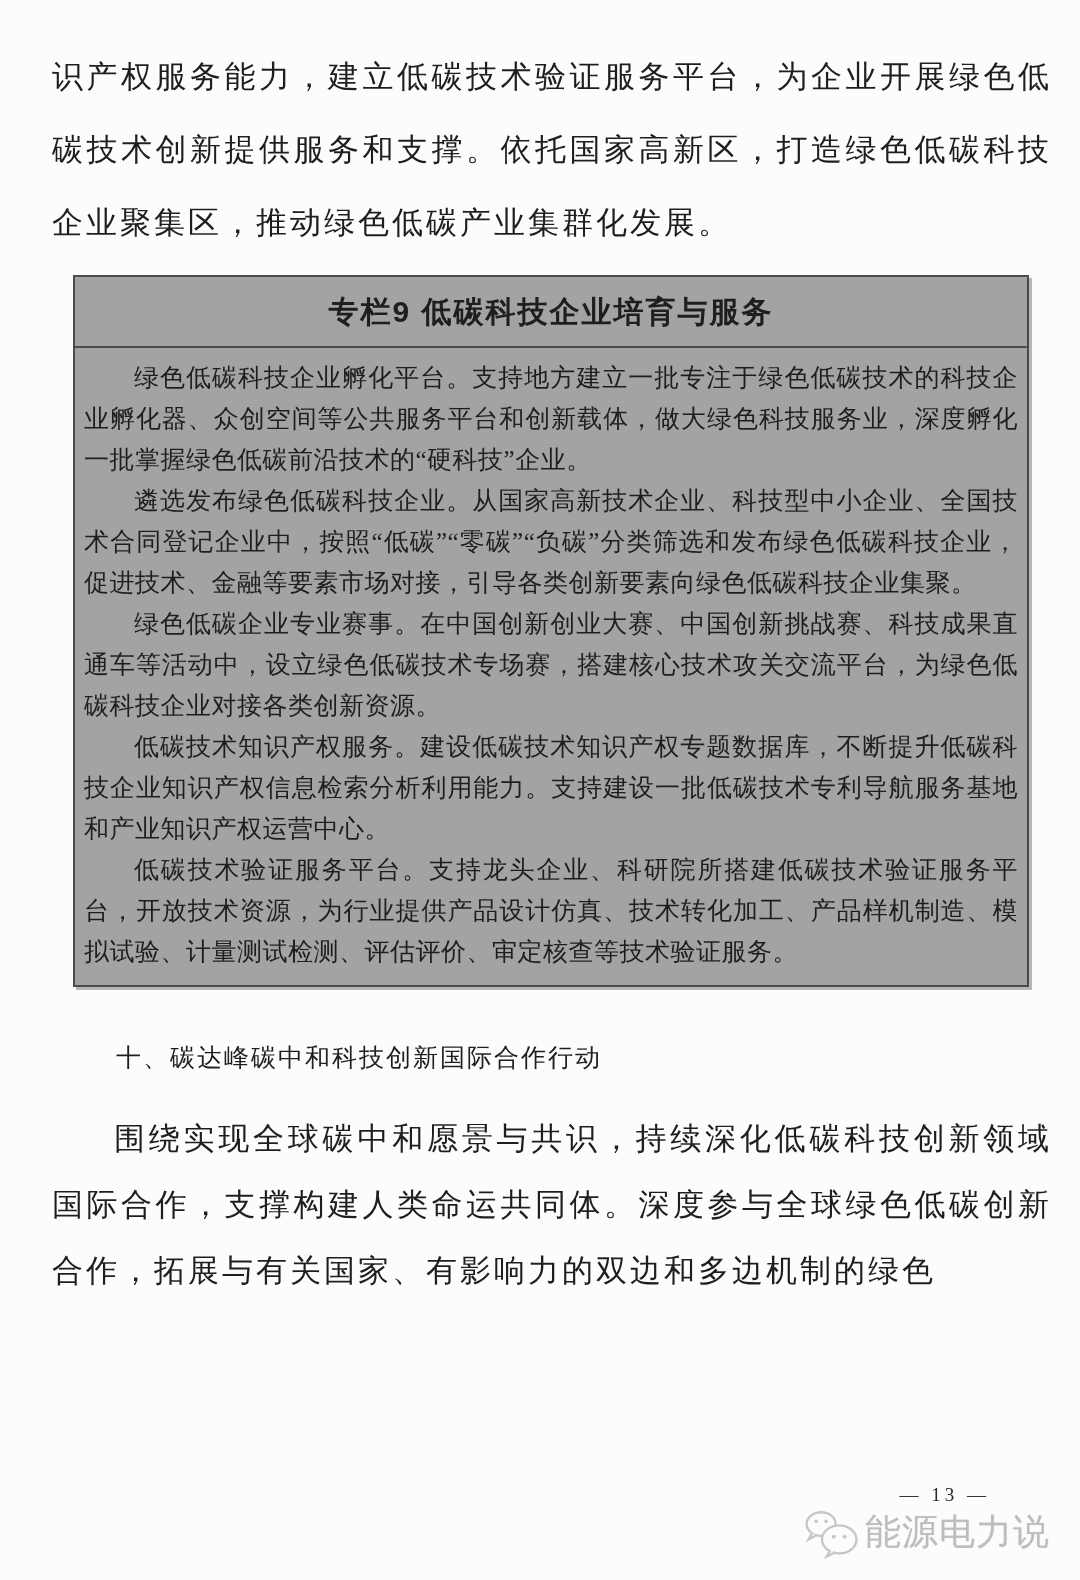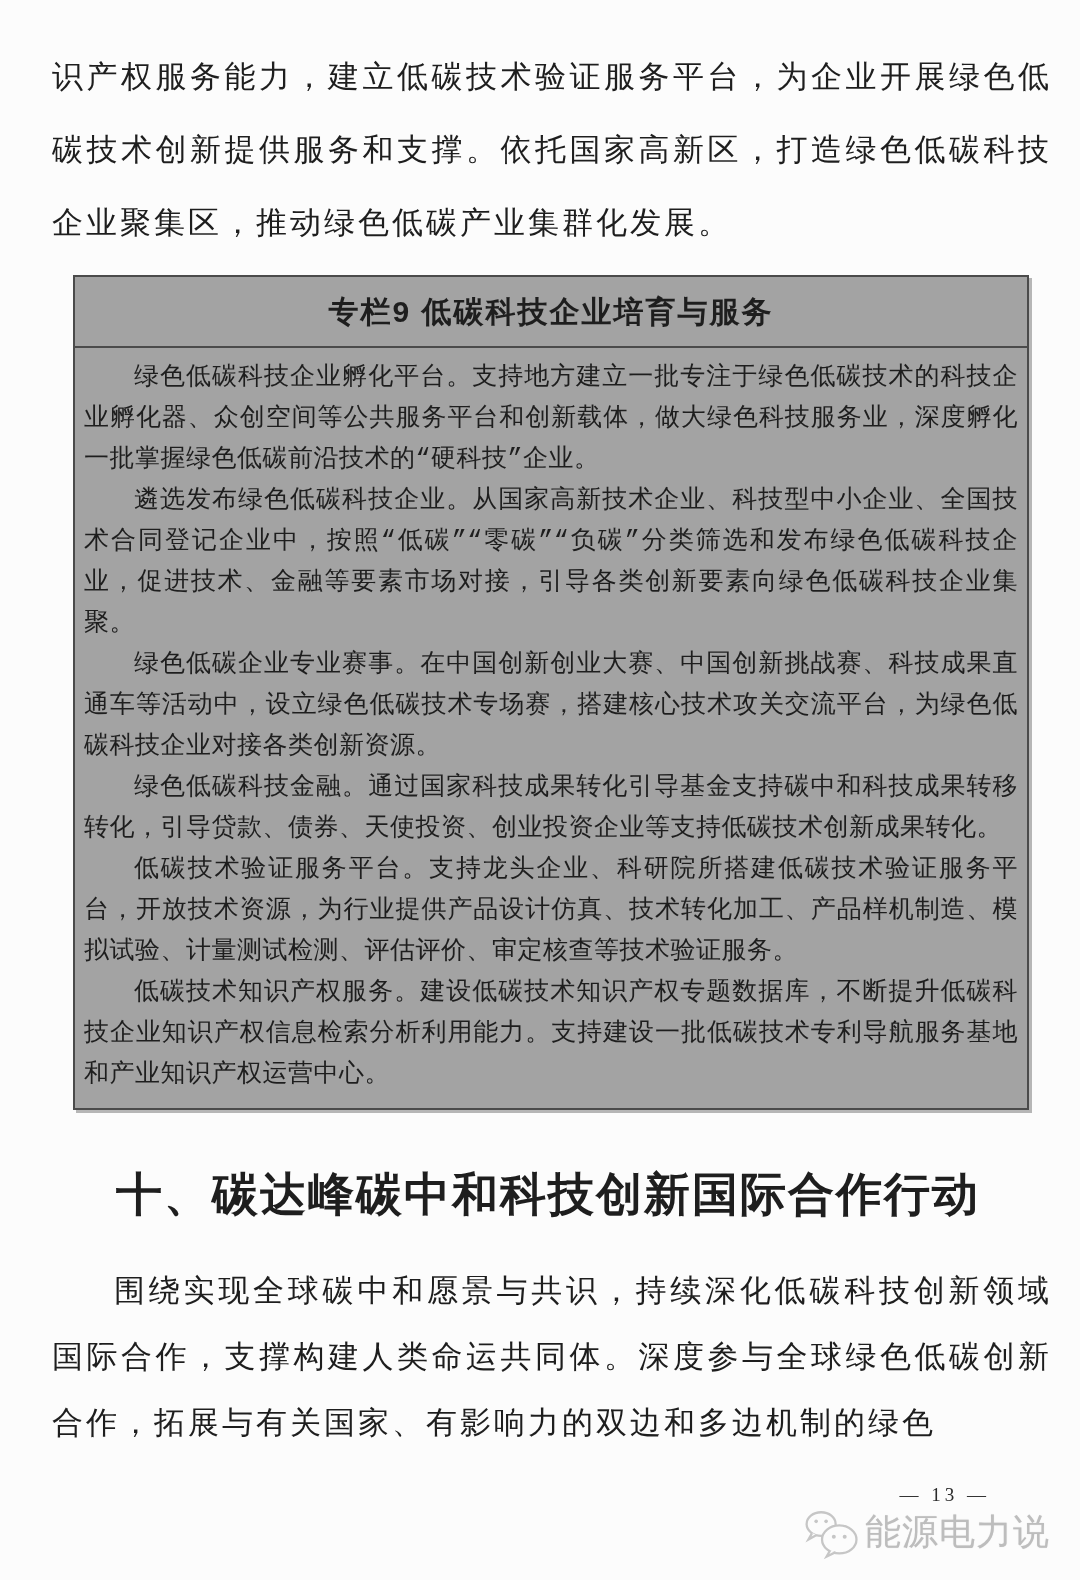--- a/index.html
+++ b/index.html
@@ -43,27 +43,26 @@
     padding: 9px 9px 13px 9px;
   }
   .panel-body p {
     margin: 0;
     font-size: 25px;
     line-height: 41px;
     letter-spacing: 0.5px;
     text-align: justify;
     text-justify: inter-character;
     text-indent: 2em;
-    font-family: Liberation Mono, monospace;
   }
   
   .section-heading {
     font-family: "Liberation Sans", "DejaVu Sans", sans-serif;
-    font-weight: bold;
-    font-size: 46px;
+    font-weight: normal;
+    font-size: 25px;
     letter-spacing: 2px;
     margin: 54px 0 0 64px;
   }
   .closing-para {
     margin: 32px 0 0 0;
     font-size: 31px;
     line-height: 66px;
     text-align: justify;
     text-justify: inter-character;
     text-indent: 2em;
@@ -102,23 +101,22 @@
 <div class="doc">
 
   <p class="body-para">识产权服务能力，建立低碳技术验证服务平台，为企业开展绿色低碳技术创新提供服务和支撑。依托国家高新区，打造绿色低碳科技企业聚集区，推动绿色低碳产业集群化发展。</p>
 
   <div class="panel">
     <div class="panel-title">专栏9 低碳科技企业培育与服务</div>
     <div class="panel-body">
         <p>绿色低碳科技企业孵化平台。支持地方建立一批专注于绿色低碳技术的科技企业孵化器、众创空间等公共服务平台和创新载体，做大绿色科技服务业，深度孵化一批掌握绿色低碳前沿技术的“硬科技”企业。</p>
         <p>遴选发布绿色低碳科技企业。从国家高新技术企业、科技型中小企业、全国技术合同登记企业中，按照“低碳”“零碳”“负碳”分类筛选和发布绿色低碳科技企业，促进技术、金融等要素市场对接，引导各类创新要素向绿色低碳科技企业集聚。</p>
         <p>绿色低碳企业专业赛事。在中国创新创业大赛、中国创新挑战赛、科技成果直通车等活动中，设立绿色低碳技术专场赛，搭建核心技术攻关交流平台，为绿色低碳科技企业对接各类创新资源。</p>
-        <p>绿色低碳科技金融。通过国家科技成果转化引导基金支持碳中和科技成果转移转化，引导贷款、债券、天使投资、创业投资企业等支持低碳技术创新成果转化。</p>
+        <p>低碳技术知识产权服务。建设低碳技术知识产权专题数据库，不断提升低碳科技企业知识产权信息检索分析利用能力。支持建设一批低碳技术专利导航服务基地和产业知识产权运营中心。</p>
         <p>低碳技术验证服务平台。支持龙头企业、科研院所搭建低碳技术验证服务平台，开放技术资源，为行业提供产品设计仿真、技术转化加工、产品样机制造、模拟试验、计量测试检测、评估评价、审定核查等技术验证服务。</p>
-        <p>低碳技术知识产权服务。建设低碳技术知识产权专题数据库，不断提升低碳科技企业知识产权信息检索分析利用能力。支持建设一批低碳技术专利导航服务基地和产业知识产权运营中心。</p>
       </div>
   </div>
 
   <h2 class="section-heading">十、碳达峰碳中和科技创新国际合作行动</h2>
 
   <p class="closing-para">围绕实现全球碳中和愿景与共识，持续深化低碳科技创新领域国际合作，支撑构建人类命运共同体。深度参与全球绿色低碳创新合作，拓展与有关国家、有影响力的双边和多边机制的绿色</p>
 
 </div>
 
 <div class="page-number">— 13 —</div>

